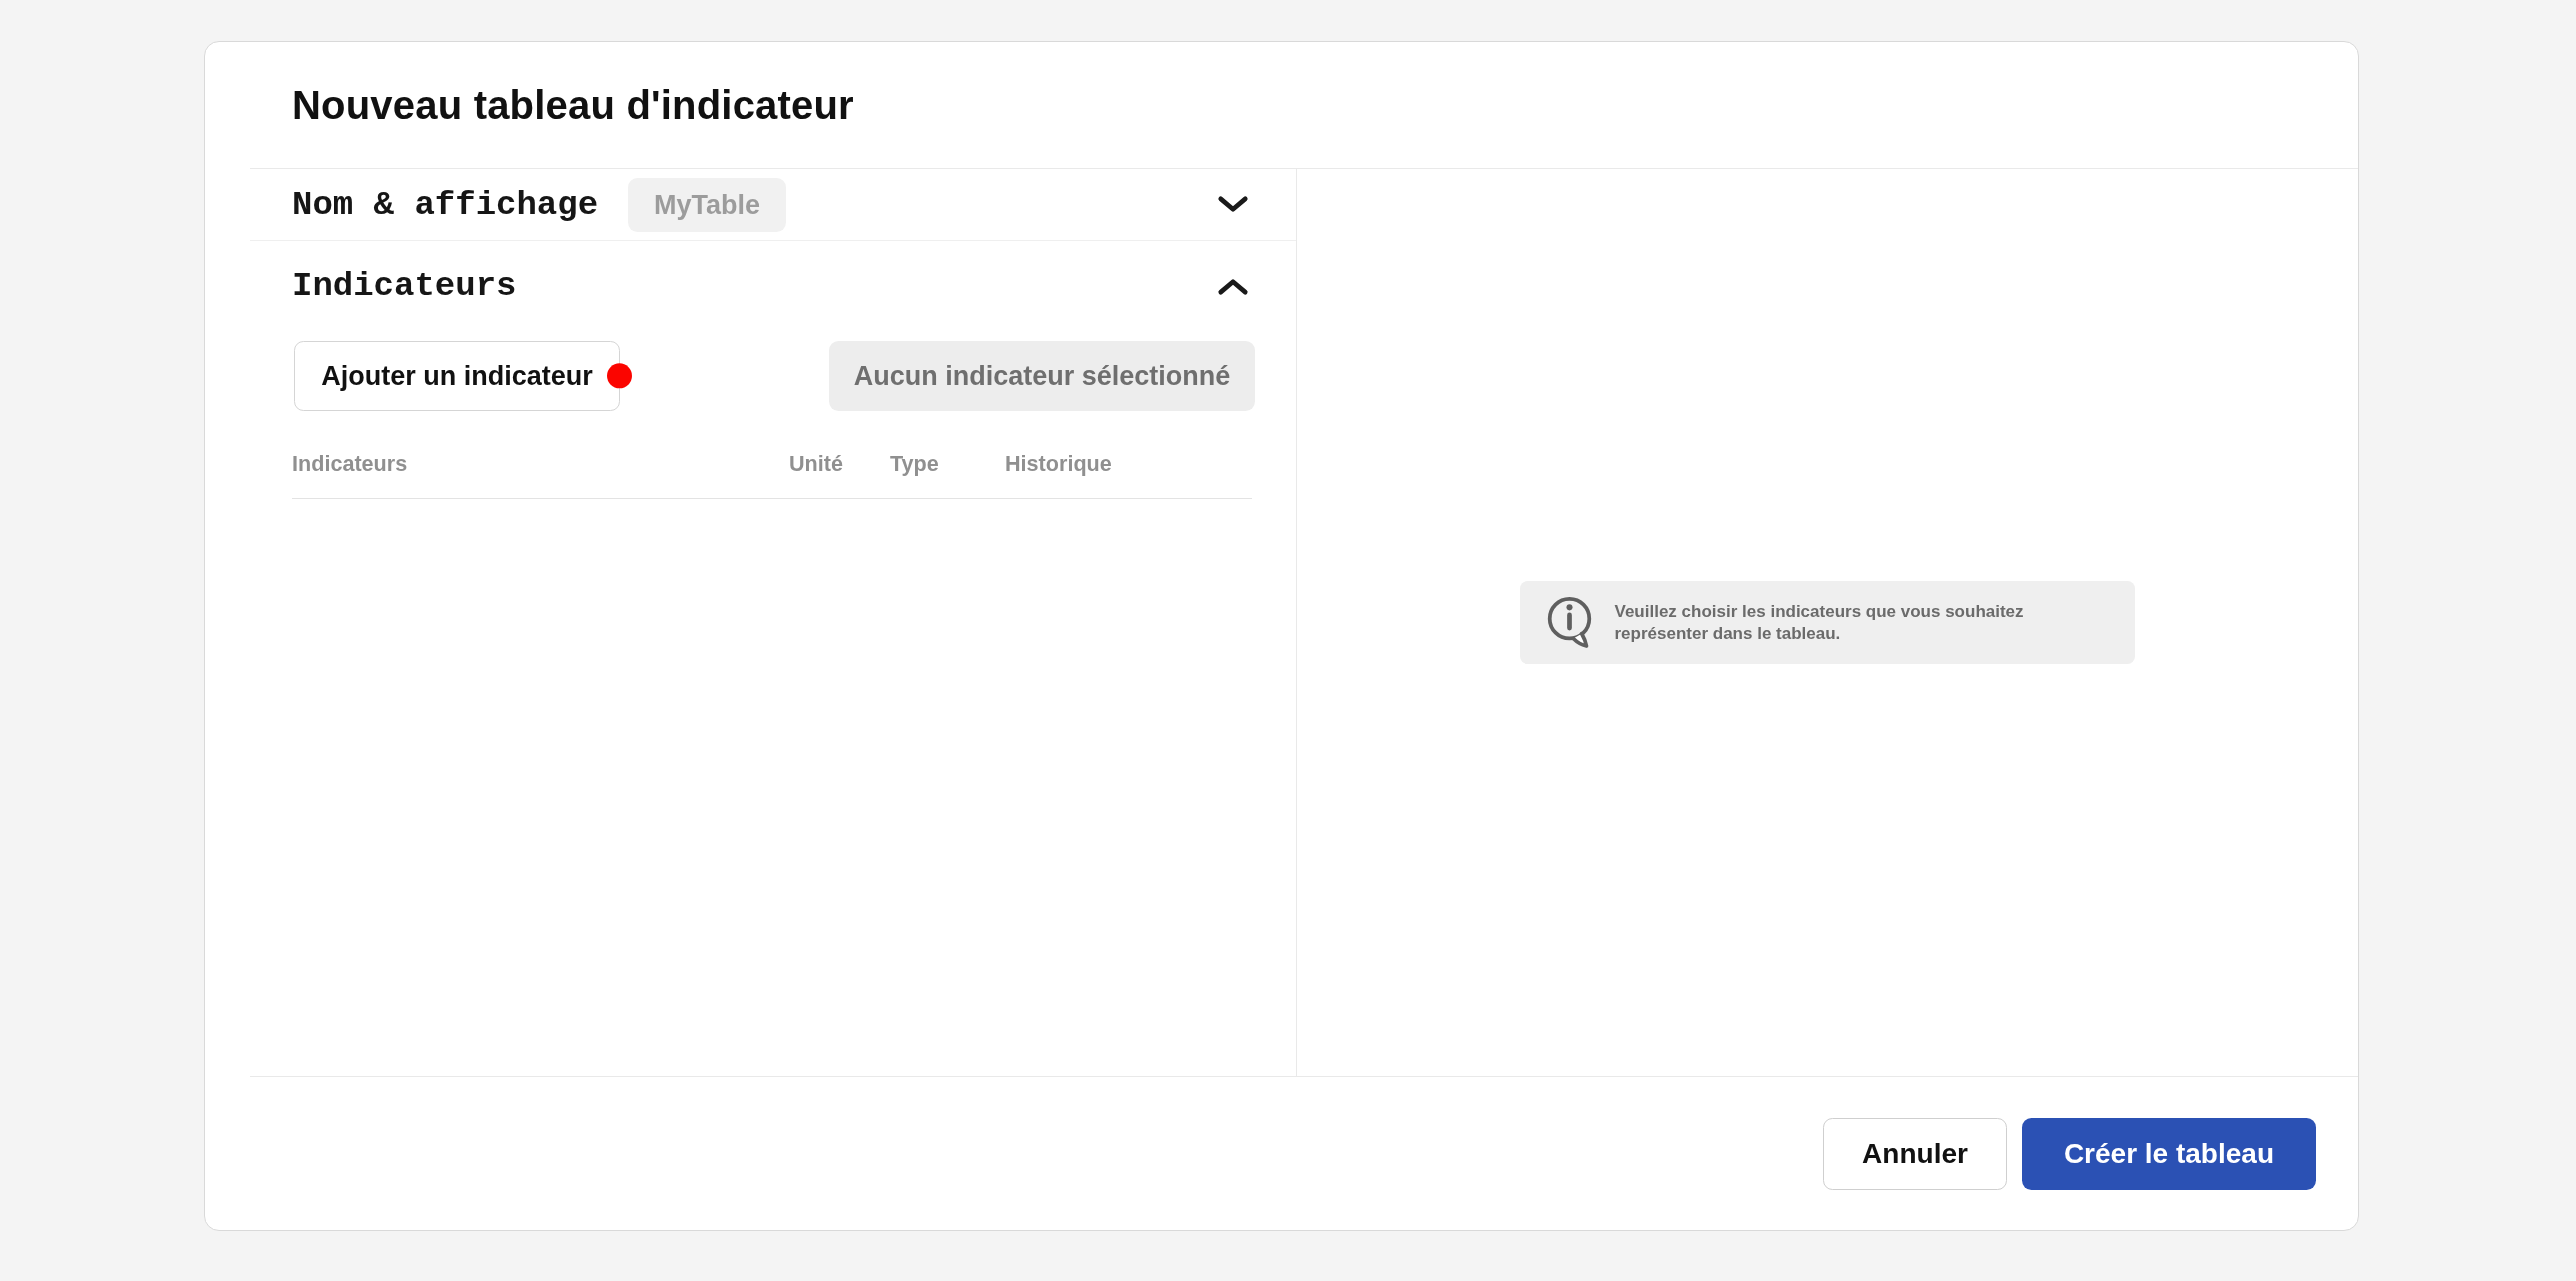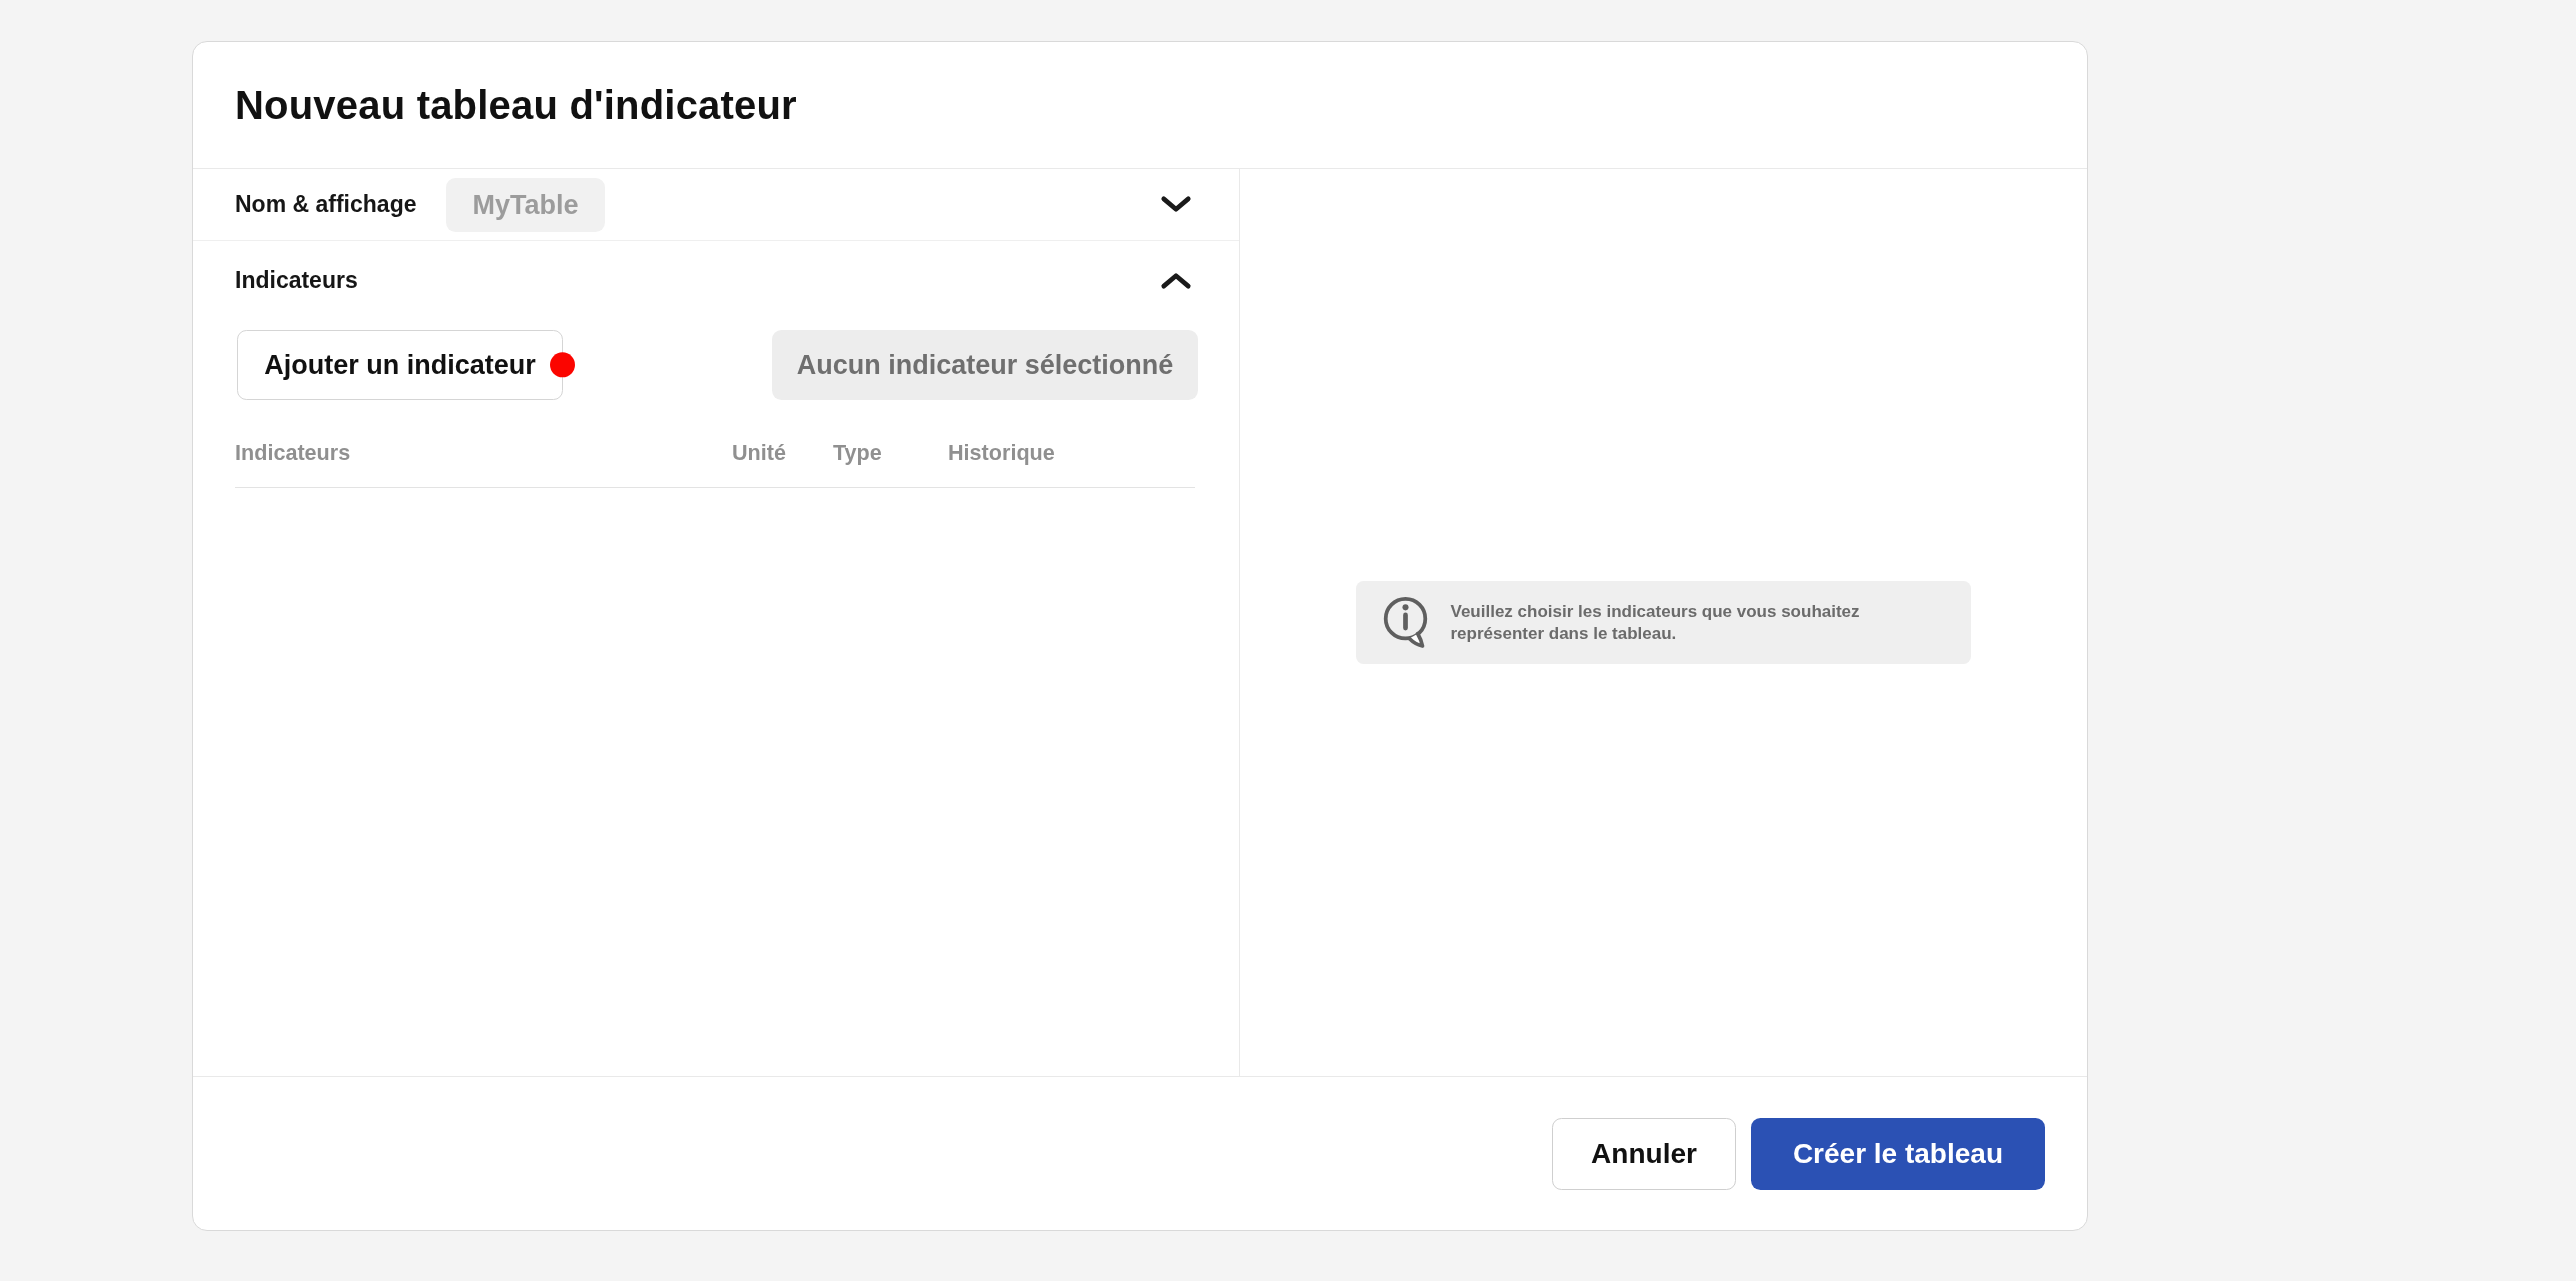--- a/index.html
+++ b/index.html
@@ -5,28 +5,29 @@
   * { box-sizing: border-box; margin: 0; padding: 0; }
   html, body { width: 2576px; height: 1281px; }
   body {
     font-family: "Liberation Sans", sans-serif;
     background: #f4f4f4;
     position: relative;
     overflow: hidden;
   }
   .dialog {
     position: absolute;
-    left: 192px; top: 41px;
-    width: 1896px; height: 1190px;
+    left: 204px; top: 41px;
+    width: 2155px; height: 1190px;
     background: #ffffff;
     border: 1.9px solid #d9d9d9;
     border-radius: 15px;
     display: flex;
     flex-direction: column;
     overflow: hidden;
+    padding-left: 45px;
   }
   .dialog-header {
     height: 126px;
     flex: 0 0 auto;
     display: flex;
     align-items: center;
     padding: 0 42px;
   }
   .dialog-title {
     font-size: 40px;
@@ -51,23 +52,24 @@
   .accordion-row {
     height: 72px;
     flex: 0 0 auto;
     display: flex;
     align-items: center;
     padding: 0 47px 0 42px;
     cursor: pointer;
   }
   .accordion-row.nom { border-bottom: 1.9px solid #efefef; }
   .section-label {
-    font-size: 23px;
+    font-size: 34px;
     font-weight: 700;
     color: #161616;
+    font-family: Liberation Mono, monospace;
   }
   .value-chip {
     margin-left: 30px;
     height: 54px;
     line-height: 54px;
     padding: 0 26px;
     background: #f1f1f1;
     border-radius: 9.4px;
     font-size: 27px;
     font-weight: 600;

